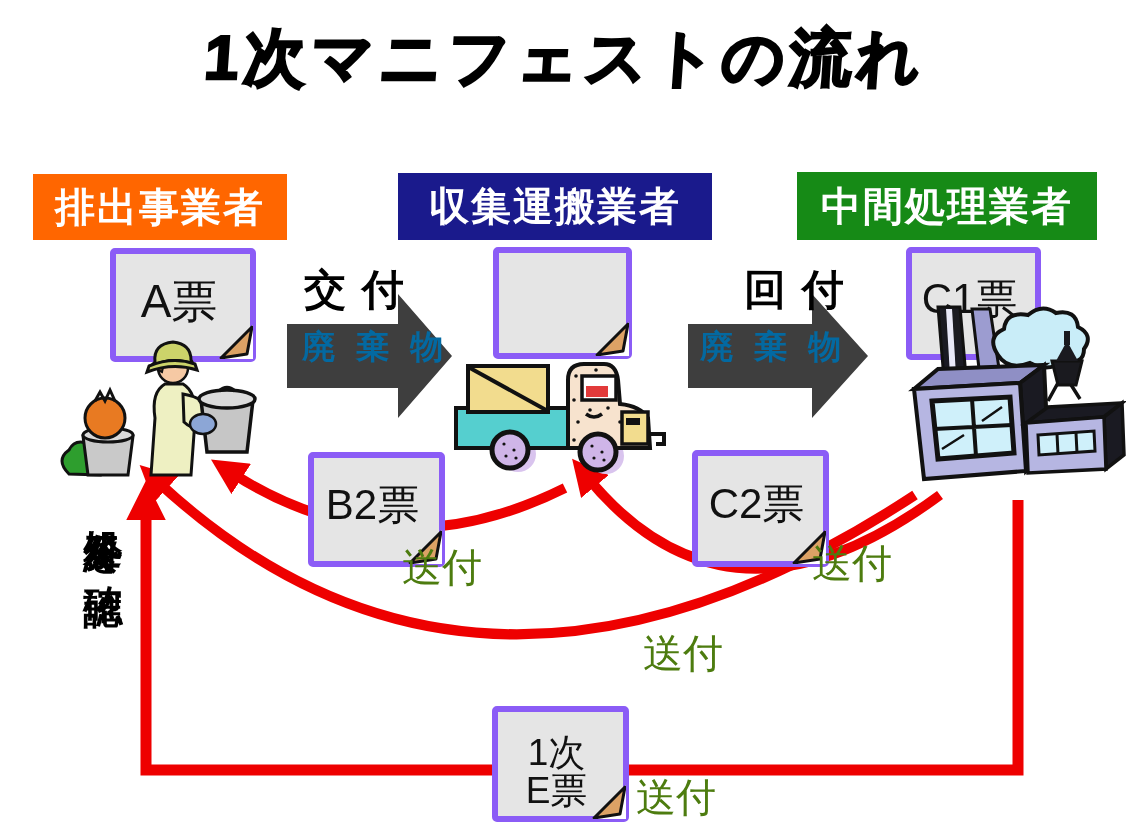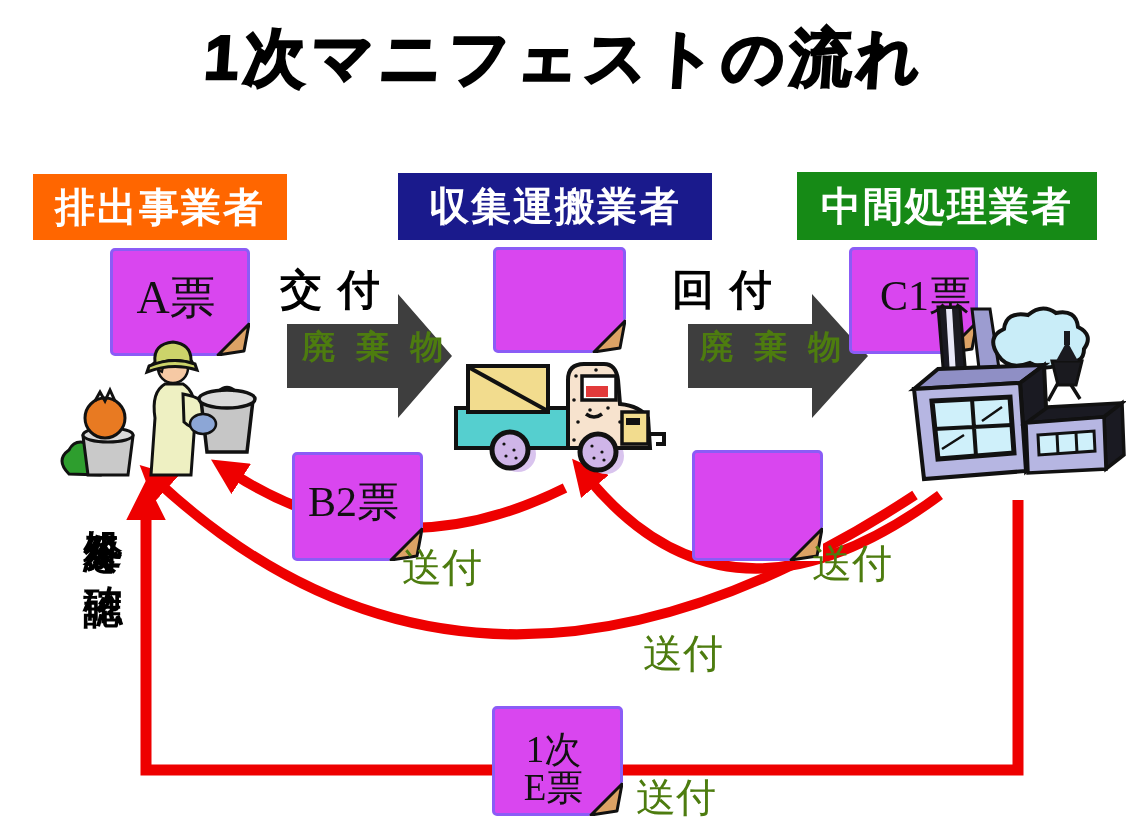--- a/index.html
+++ b/index.html
@@ -18,33 +18,33 @@
   
   .hdr{
     display:flex;align-items:center;justify-content:center;
     color:#fff;font-size:40px;font-weight:bold;letter-spacing:2px;z-index:2;
   }
   
   .layer{left:0;top:0;width:1130px;height:838px;}
   .z1{z-index:1}.z3{z-index:3}
   
   .note{
-    background:#d946ef;border:3px solid #8b5cf6;border-radius:5px;
-    display:flex;align-items:center;justify-content:center;z-index:2;font-family:Liberation Serif, serif;
+    background:#e5e5e5;border:6px solid #8b5cf6;border-radius:5px;
+    display:flex;align-items:center;justify-content:center;z-index:2;
   }
   .note-label{
     font-size:42px;color:#111;line-height:1.02;text-align:center;
     white-space:pre-line;transform:translate(-4px,-4px);
   }
   .note-a .note-label{font-size:46px;}
   .note-e .note-label{font-size:37px;margin-top:23px;}
   .fold{position:absolute;right:-3px;bottom:-3px;}
   
-  .action-label{font-size:42px;font-weight:600;color:#000;letter-spacing:2px;z-index:4;}
-  .cargo-label{font-size:33px;font-weight:bold;color:#4d7c0f;letter-spacing:6px;z-index:4;}
+  .action-label{font-size:42px;font-weight:600;color:#000;letter-spacing:2px;z-index:4;margin-left:24px;}
+  .cargo-label{font-size:33px;font-weight:bold;color:#0369a1;letter-spacing:6px;z-index:4;}
   .send-label{font-size:40px;font-weight:500;color:#4d7c0f;z-index:4;}
   .side-note{
     writing-mode:vertical-rl;text-orientation:upright;
     font-size:39px;font-weight:600;color:#000;line-height:1;letter-spacing:2px;z-index:4;
   }
 </style>
 </head>
 <body>
 
 <div id="canvas">
@@ -84,52 +84,53 @@
       <path d="M34,0 L34,34 L0,34 Z" fill="#fff"></path>
       <path d="M2,33 L33,2 L28,29 Z" fill="#DCA265" stroke="#111" stroke-width="3" stroke-linejoin="round"></path>
     </svg>
   </div>
   <div class="abs note" style="left:493px;top:247px;width:127px;height:100px;">
     <svg class="fold" width="34" height="34">
       <path d="M34,0 L34,34 L0,34 Z" fill="#fff"></path>
       <path d="M2,33 L33,2 L28,29 Z" fill="#DCA265" stroke="#111" stroke-width="3" stroke-linejoin="round"></path>
     </svg>
   </div>
-  <div class="abs note" style="left:849px;top:247px;width:123px;height:101px;justify-content:flex-end;">
+  <div class="abs note" style="left:906px;top:247px;width:123px;height:101px;">
     <span class="note-label">C1票</span>
     <svg class="fold" width="34" height="34">
       <path d="M34,0 L34,34 L0,34 Z" fill="#fff"></path>
       <path d="M2,33 L33,2 L28,29 Z" fill="#DCA265" stroke="#111" stroke-width="3" stroke-linejoin="round"></path>
     </svg>
   </div>
-  <div class="abs note" style="left:292px;top:452px;width:125px;height:103px;justify-content:center;">
+  <div class="abs note" style="left:308px;top:452px;width:125px;height:103px;justify-content:center;">
     <span class="note-label">B2票</span>
     <svg class="fold" width="34" height="34">
       <path d="M34,0 L34,34 L0,34 Z" fill="#fff"></path>
       <path d="M2,33 L33,2 L28,29 Z" fill="#DCA265" stroke="#111" stroke-width="3" stroke-linejoin="round"></path>
     </svg>
   </div>
   <div class="abs note" style="left:692px;top:450px;width:125px;height:105px;">
+    <span class="note-label">C2票</span>
     <svg class="fold" width="34" height="34">
       <path d="M34,0 L34,34 L0,34 Z" fill="#fff"></path>
       <path d="M2,33 L33,2 L28,29 Z" fill="#DCA265" stroke="#111" stroke-width="3" stroke-linejoin="round"></path>
     </svg>
   </div>
   <div class="abs note note-e" style="left:492px;top:706px;width:125px;height:104px;">
     <span class="note-label">1次
 E票</span>
     <svg class="fold" width="34" height="34">
       <path d="M34,0 L34,34 L0,34 Z" fill="#fff"></path>
       <path d="M2,33 L33,2 L28,29 Z" fill="#DCA265" stroke="#111" stroke-width="3" stroke-linejoin="round"></path>
     </svg>
   </div>
 
   <div class="abs action-label" style="left:280px;top:262px;">交 付</div>
   <div class="abs cargo-label" style="left:302px;top:325px;">廃 棄 物</div>
-  <div class="abs action-label" style="left:672px;top:262px;">回 付</div>
+  <div class="abs action-label" style="left:720px;top:262px;">回 付</div>
   <div class="abs cargo-label" style="left:700px;top:325px;">廃 棄 物</div>
 
   <div class="abs send-label" style="left:402px;top:540px;">送付</div>
   <div class="abs send-label" style="left:812px;top:536px;">送付</div>
   <div class="abs send-label" style="left:643px;top:626px;">送付</div>
   <div class="abs send-label" style="left:636px;top:770px;">送付</div>
 
   <div class="abs side-note" style="left:84px;top:500px;height:300px;">処分終了を確認</div>
 
   <svg class="abs z3" style="left:55px;top:322px;" width="240" height="160" viewBox="0 0 240 160">

